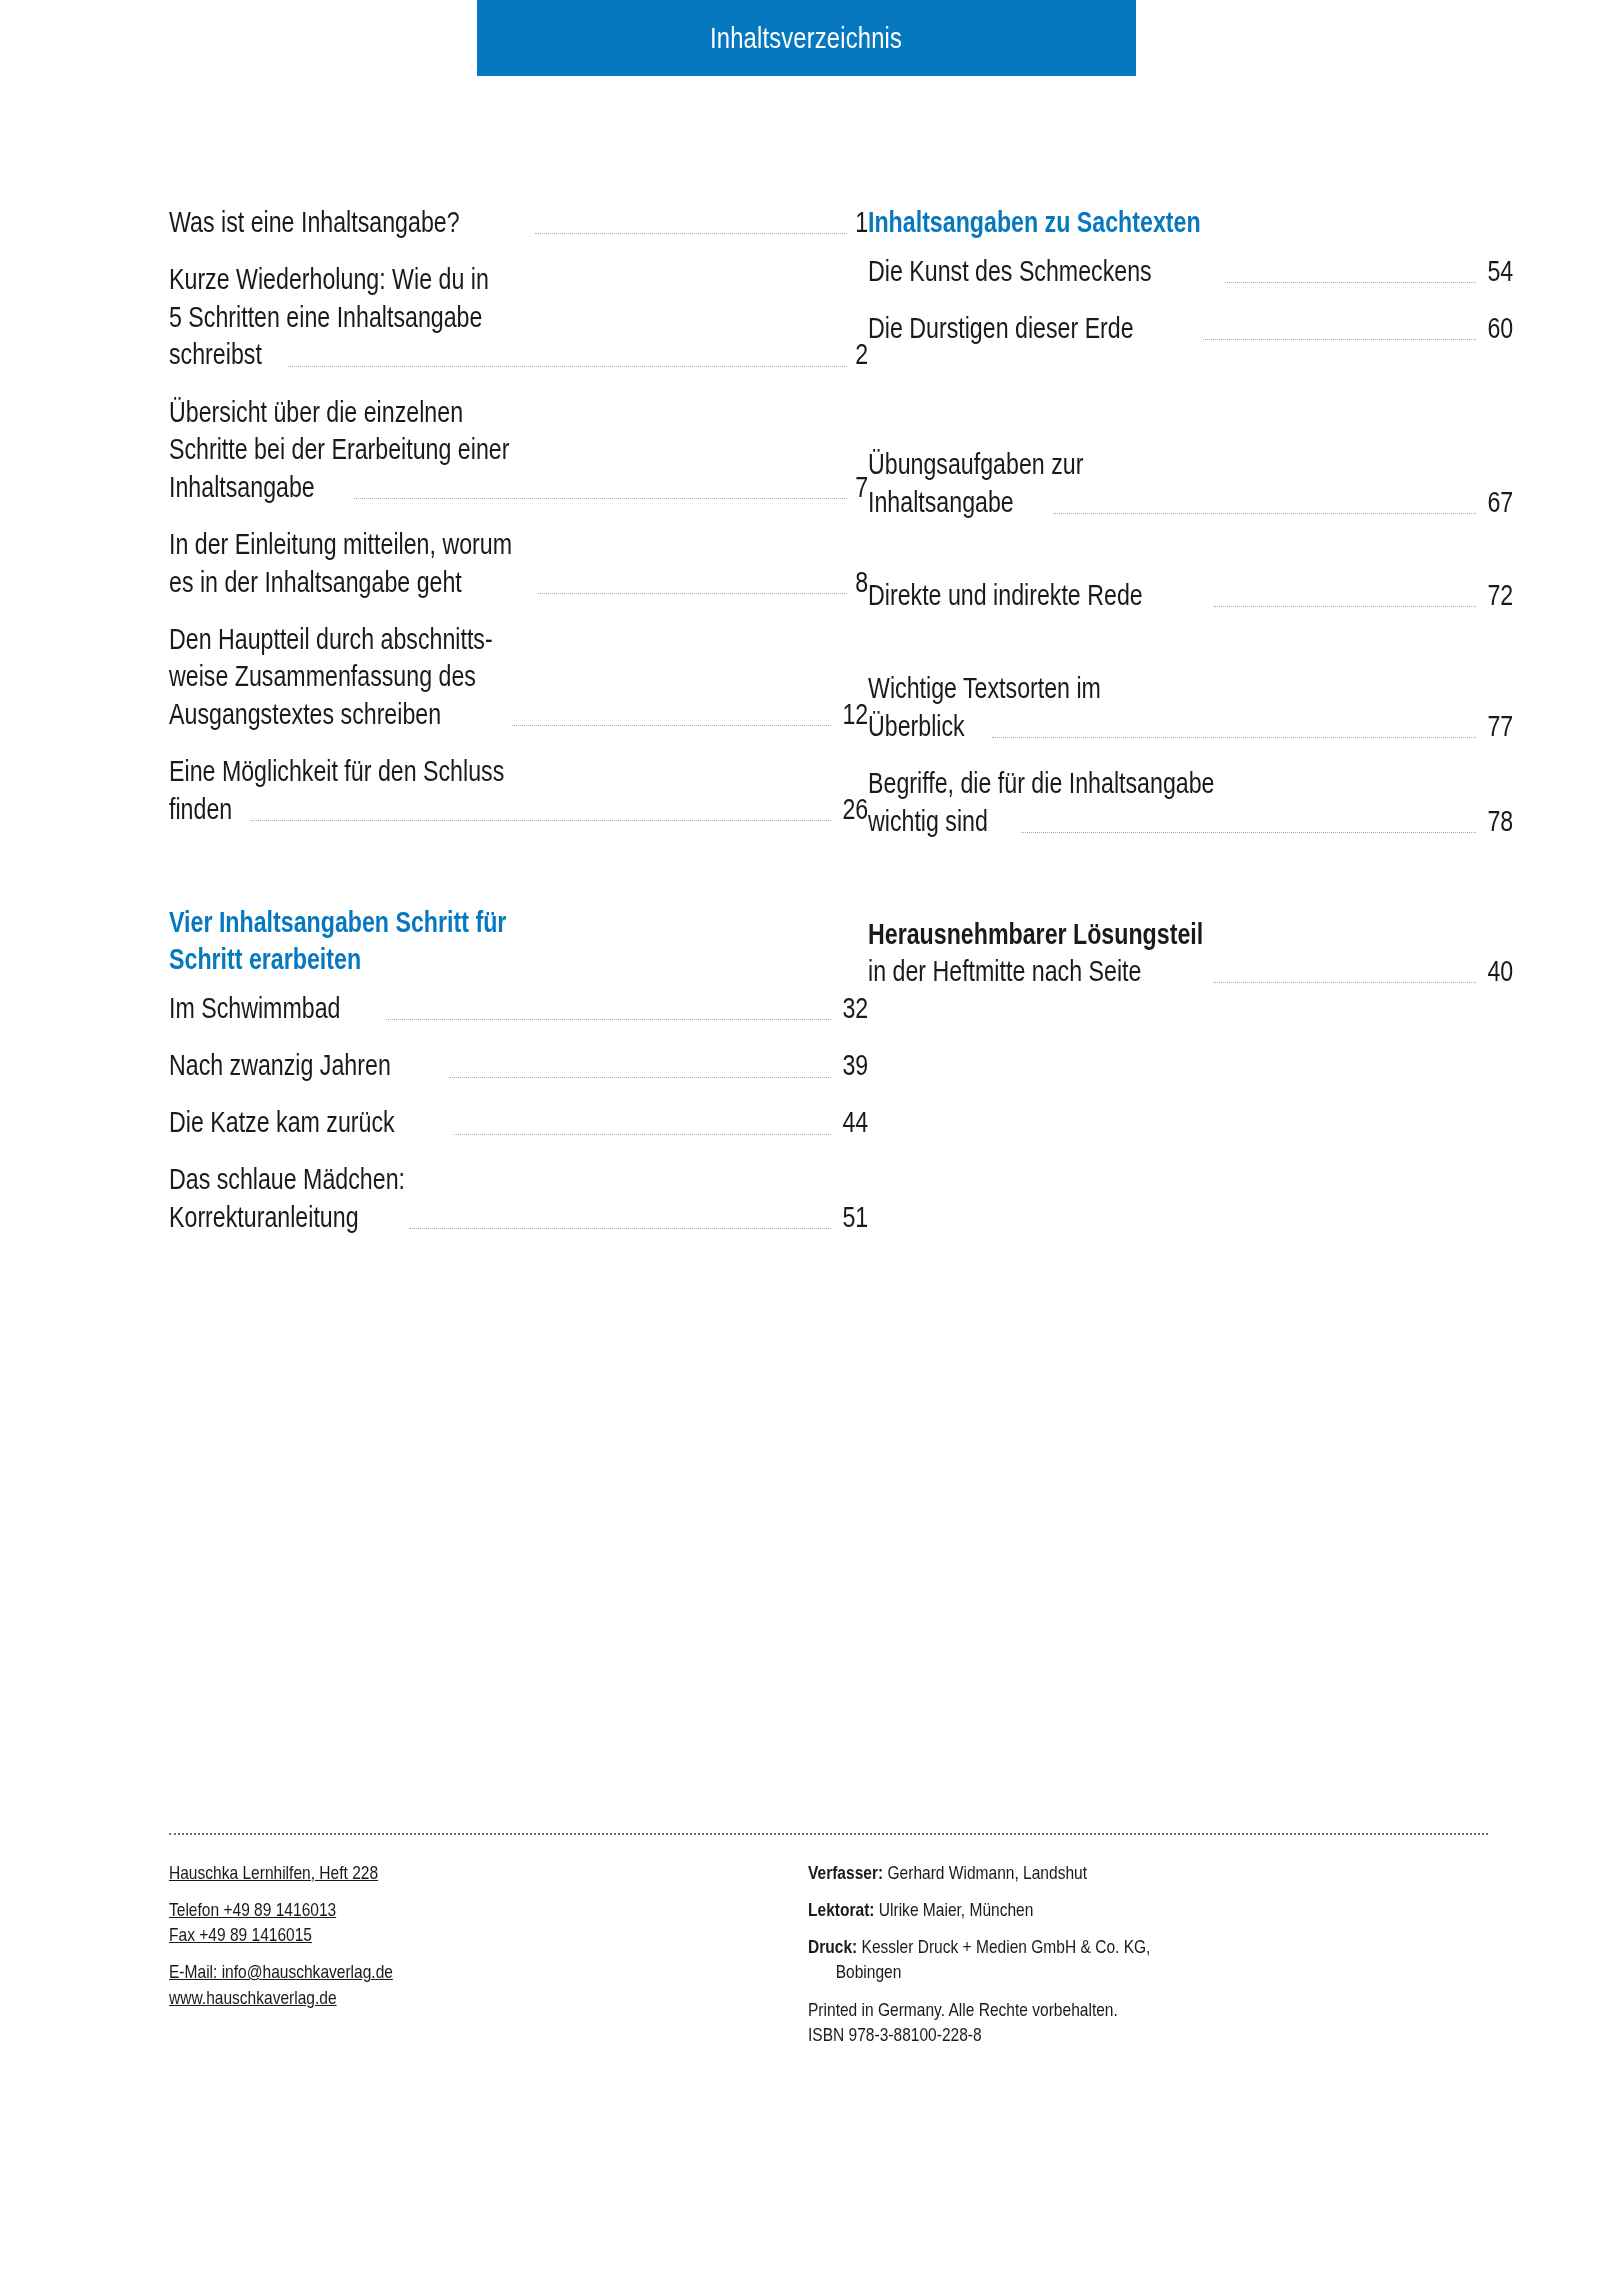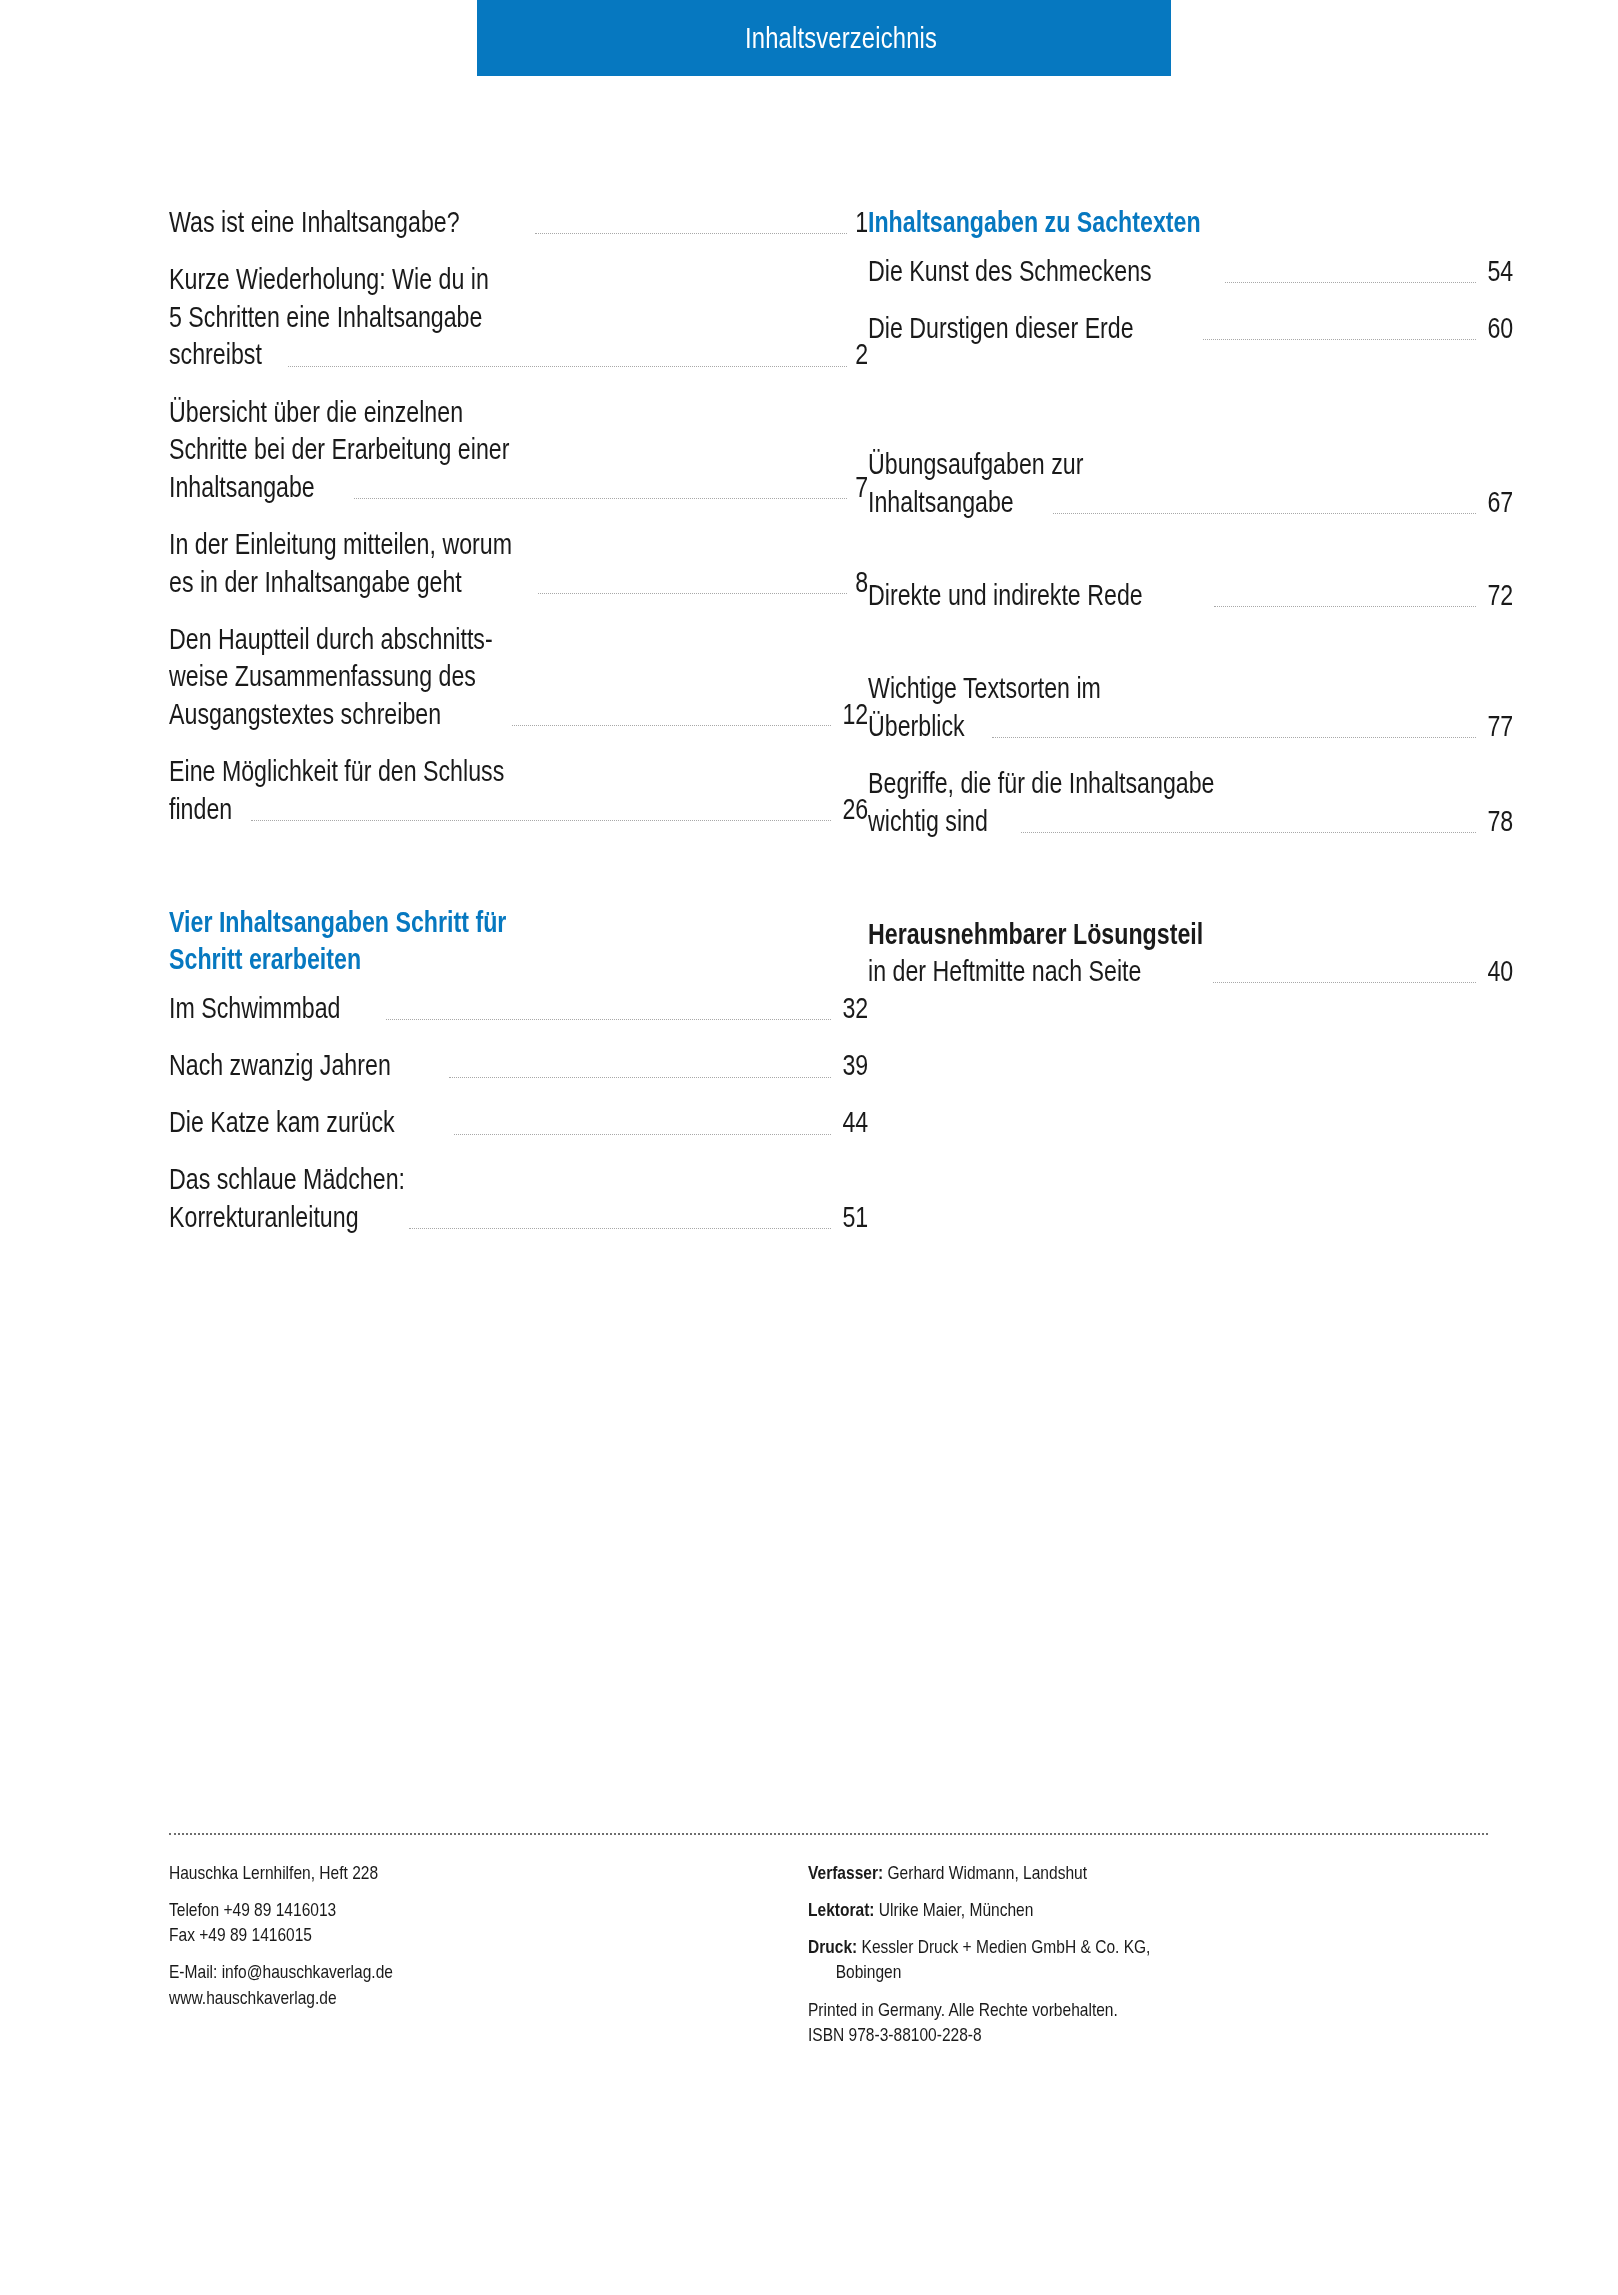--- a/index.html
+++ b/index.html
@@ -20,21 +20,20 @@
   #header-banner {
     position: absolute;
     left: 477px;
     top: 0;
     width: 659px;
     height: 76px;
     background: #0678c0;
     display: flex;
     align-items: center;
     justify-content: center;
-    padding-left: 35px;
   }
   #header-banner .banner-title {
     color: #ffffff;
     font-size: 29px;
     letter-spacing: 0.2px;
     font-weight: 400;
     line-height: 1;
     transform: scaleX(0.82);
     transform-origin: center;
     white-space: nowrap;
@@ -145,20 +144,21 @@
   #footer {
     position: absolute;
     left: 0;
     top: 1860px;
     width: 1618px;
     display: flex;
   }
   #footer-left {
     width: 611px;
     margin-left: 169px;
+    text-decoration: underline;
   }
   #footer-right {
     width: 722px;
     margin-left: 28px;
   }
   .footer-line {
     font-size: 18.5px;
     line-height: 1.36;
     color: #1a1a1a;
     transform: scaleX(0.84);

